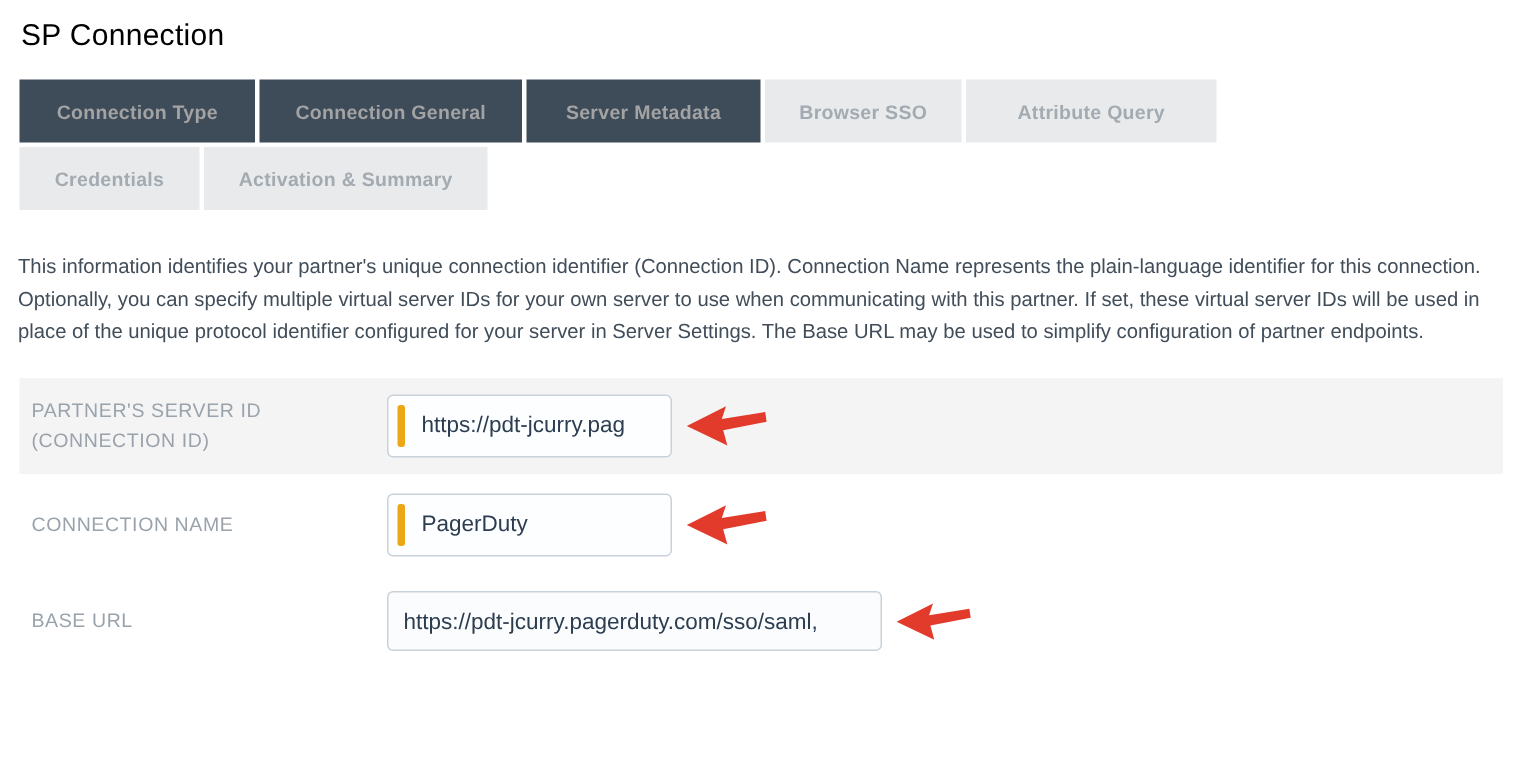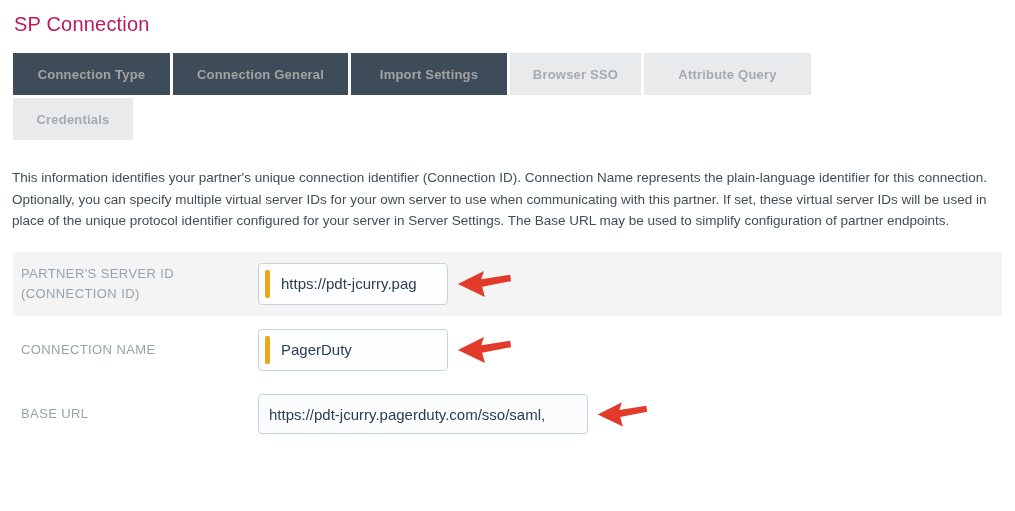--- a/index.html
+++ b/index.html
@@ -1,19 +1,19 @@
 <!DOCTYPE html>
 <html><head>
 <meta charset="utf-8">
 <style>
   * { margin:0; padding:0; box-sizing:border-box; }
   html,body { width:1015px; height:511px; background:#ffffff;
     font-family:"Liberation Sans", sans-serif; overflow:hidden; }
 
-  .page-title { font-size:20px; font-weight:400; color:#be185d;
+  .page-title { font-size:20px; font-weight:400; color:#000000;
     margin:13px 0 0 14px; letter-spacing:0.2px; }
 
   .tabs { margin:17px 0 0 13px; }
   .tab-row { display:flex; gap:3px; margin-bottom:3px; }
   .tab { height:42px; display:flex; align-items:center; justify-content:center;
     font-size:13px; font-weight:bold; letter-spacing:0.2px; cursor:pointer; }
   .tab.done     { background:#3e4b59; color:#a3a3a3; }
   .tab.active   { background:#7e93a4; color:#ffffff; }
   .tab.disabled { background:#e9eaeb; color:#a3abb2; }
 
@@ -49,26 +49,27 @@
 </style>
 </head>
 <body>
 
 <h1 class="page-title">SP Connection</h1>
 
 <div class="tabs">
   <div class="tab-row">
     <div class="tab done" style="width:157px">Connection Type</div>
     <div class="tab done" style="width:175px">Connection General</div>
-    <div class="tab done" style="width:156px">Import Settings</div>
+    <div class="tab done" style="width:156px">Server Metadata</div>
     <div class="tab disabled" style="width:131px">Browser SSO</div>
     <div class="tab disabled" style="width:167px">Attribute Query</div>
   </div>
   <div class="tab-row">
     <div class="tab disabled" style="width:120px">Credentials</div>
+    <div class="tab disabled" style="width:189px">Activation &amp; Summary</div>
   </div>
 </div>
 
 <p class="description">This information identifies your partner's unique connection identifier (Connection ID). Connection Name represents the plain-language identifier for this connection. Optionally, you can specify multiple virtual server IDs for your own server to use when communicating with this partner. If set, these virtual server IDs will be used in place of the unique protocol identifier configured for your server in Server Settings. The Base URL may be used to simplify configuration of partner endpoints.</p>
 
 <div class="form">
 
   <div class="form-row row-1 gray">
     <div class="form-label">PARTNER'S SERVER ID (CONNECTION ID)</div>
     <div class="input-wrap">

